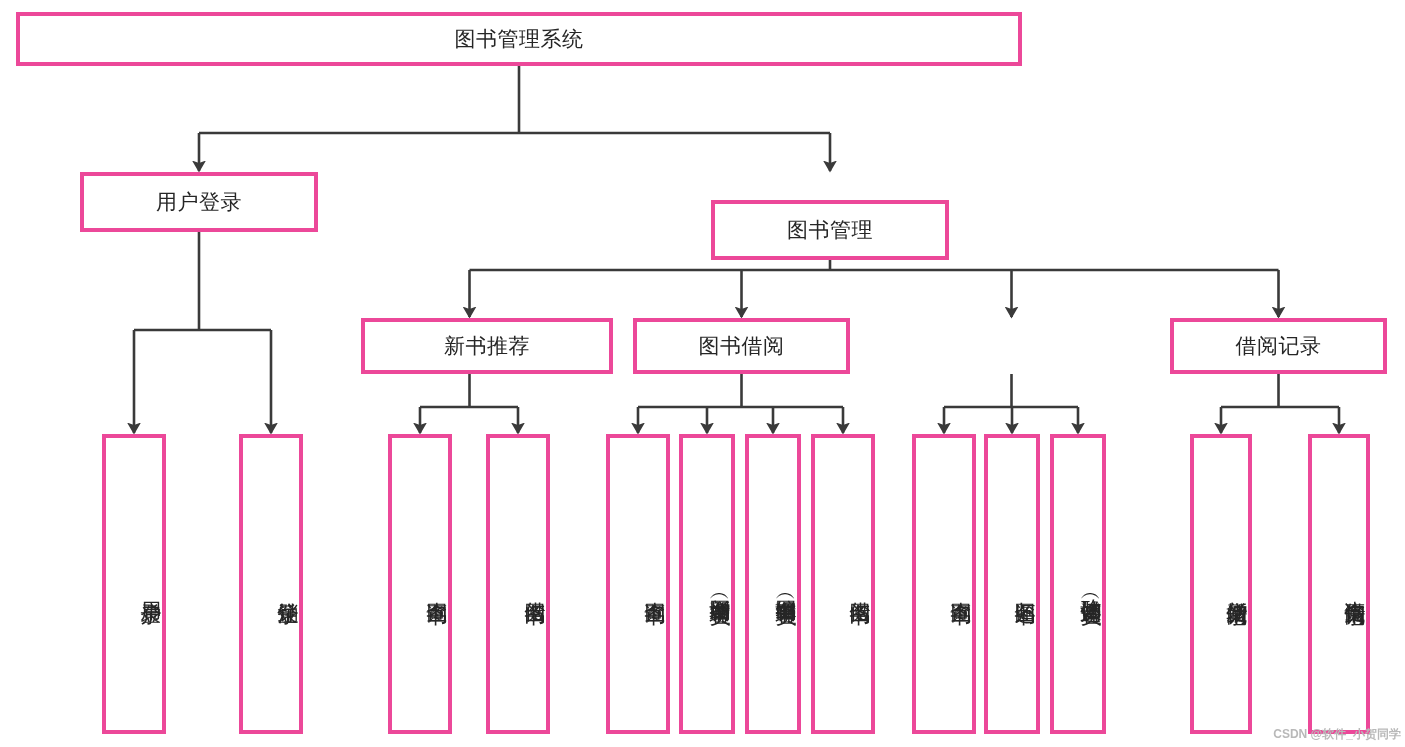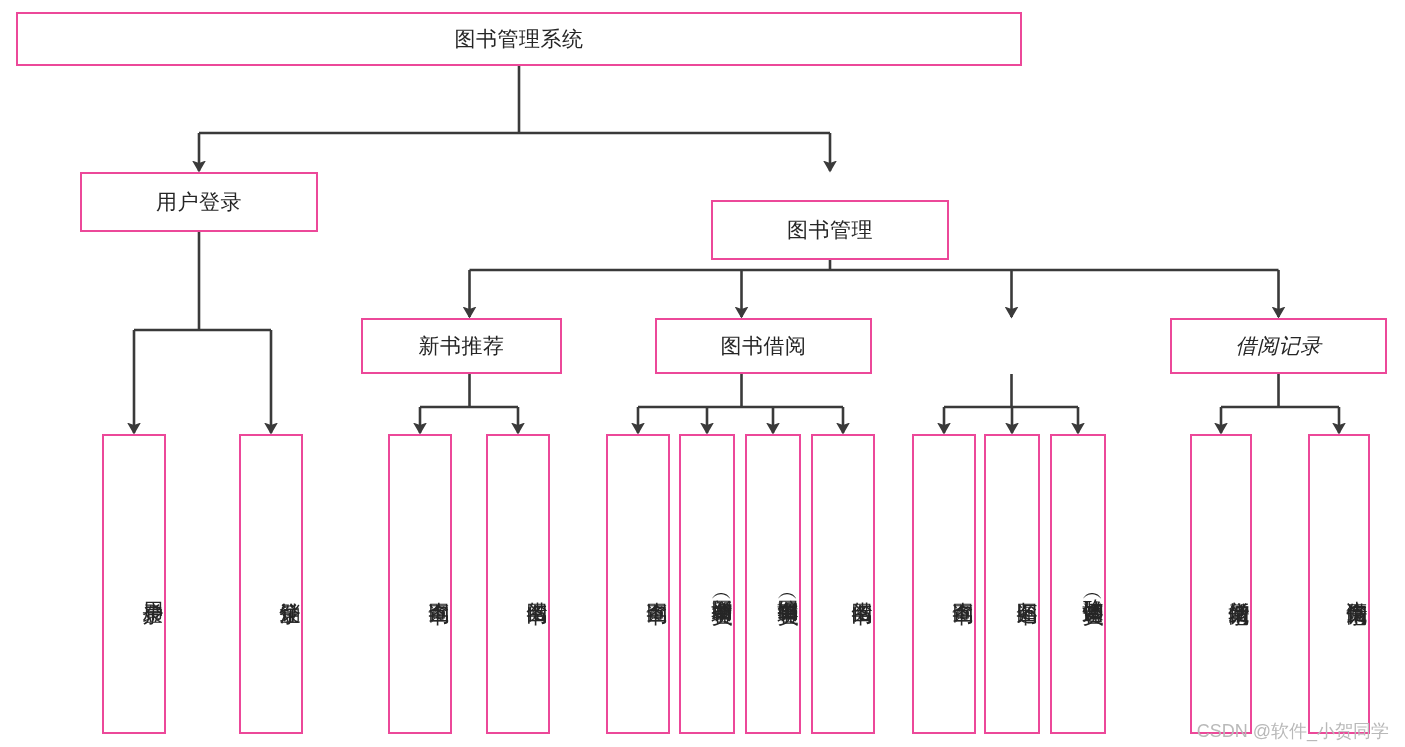--- a/index.html
+++ b/index.html
@@ -20,21 +20,21 @@
   #edges-layer {
     position: absolute;
     left: 0;
     top: 0;
     width: 1405px;
     height: 747px;
   }
   .node {
     position: absolute;
     box-sizing: border-box;
-    border: 2px solid #ec4899;
+    border: 4px solid #ec4899;
     background: #ffffff;
     display: flex;
     align-items: center;
     justify-content: center;
     color: #262626;
     z-index: 2;
   }
   .node.horizontal {
     font-size: 21px;
     letter-spacing: 0.5px;
@@ -51,27 +51,28 @@
   }
   .node.vertical.top-heavy {
     padding-top: 4px;
   }
   .node-label {
     display: block;
     white-space: pre-line;
   }
   #watermark {
     position: absolute;
-    right: 16px;
+    right: 4px;
     bottom: 4px;
-    font-size: 18px;
+    font-size: 12px;
     color: #b9b9b9;
     z-index: 5;
     white-space: nowrap;
     font-family: "Liberation Sans", "DejaVu Sans", sans-serif;
+    font-weight: bold;
   }
 </style>
 </head>
 <body>
 
 <div id="diagram-root">
 
   <svg id="edges-layer" viewBox="0 0 1405 747" width="1405" height="747" aria-hidden="true">
     <defs>
       <marker id="arrow" viewBox="0 0 12 14" refX="10.5" refY="7" markerWidth="12" markerHeight="14" orient="auto-start-reverse" markerUnits="userSpaceOnUse">
@@ -120,30 +121,30 @@
   </div>
 
   <div class="node horizontal" style="left: 80px; top: 172px; width: 238px; height: 60px;">
     <span class="node-label">用户登录</span>
   </div>
 
   <div class="node horizontal" style="left: 711px; top: 172px; width: 238px; height: 60px; margin-top: 28px;">
     <span class="node-label">图书管理</span>
   </div>
 
-  <div class="node horizontal" style="left: 361px; top: 318px; width: 201px; height: 56px;">
+  <div class="node horizontal" style="left: 361px; top: 318px; width: 252px; height: 56px;">
     <span class="node-label">新书推荐</span>
   </div>
 
-  <div class="node horizontal" style="left: 633px; top: 318px; width: 217px; height: 56px; margin-left: 22px;">
+  <div class="node horizontal" style="left: 633px; top: 318px; width: 217px; height: 56px;">
     <span class="node-label">图书借阅</span>
   </div>
 
 
-  <div class="node horizontal" style="left: 1170px; top: 318px; width: 217px; height: 56px; font-style: italic;">
+  <div class="node horizontal" style="left: 1170px; top: 318px; width: 217px; height: 56px;">
     <span class="node-label">借阅记录</span>
   </div>
 
   <div class="node vertical" style="left: 102px; top: 434px; width: 64px; height: 300px;">
     <span class="node-label">用户登录</span>
   </div>
 
   <div class="node vertical" style="left: 239px; top: 434px; width: 64px; height: 300px;">
     <span class="node-label">注销登录</span>
   </div>

